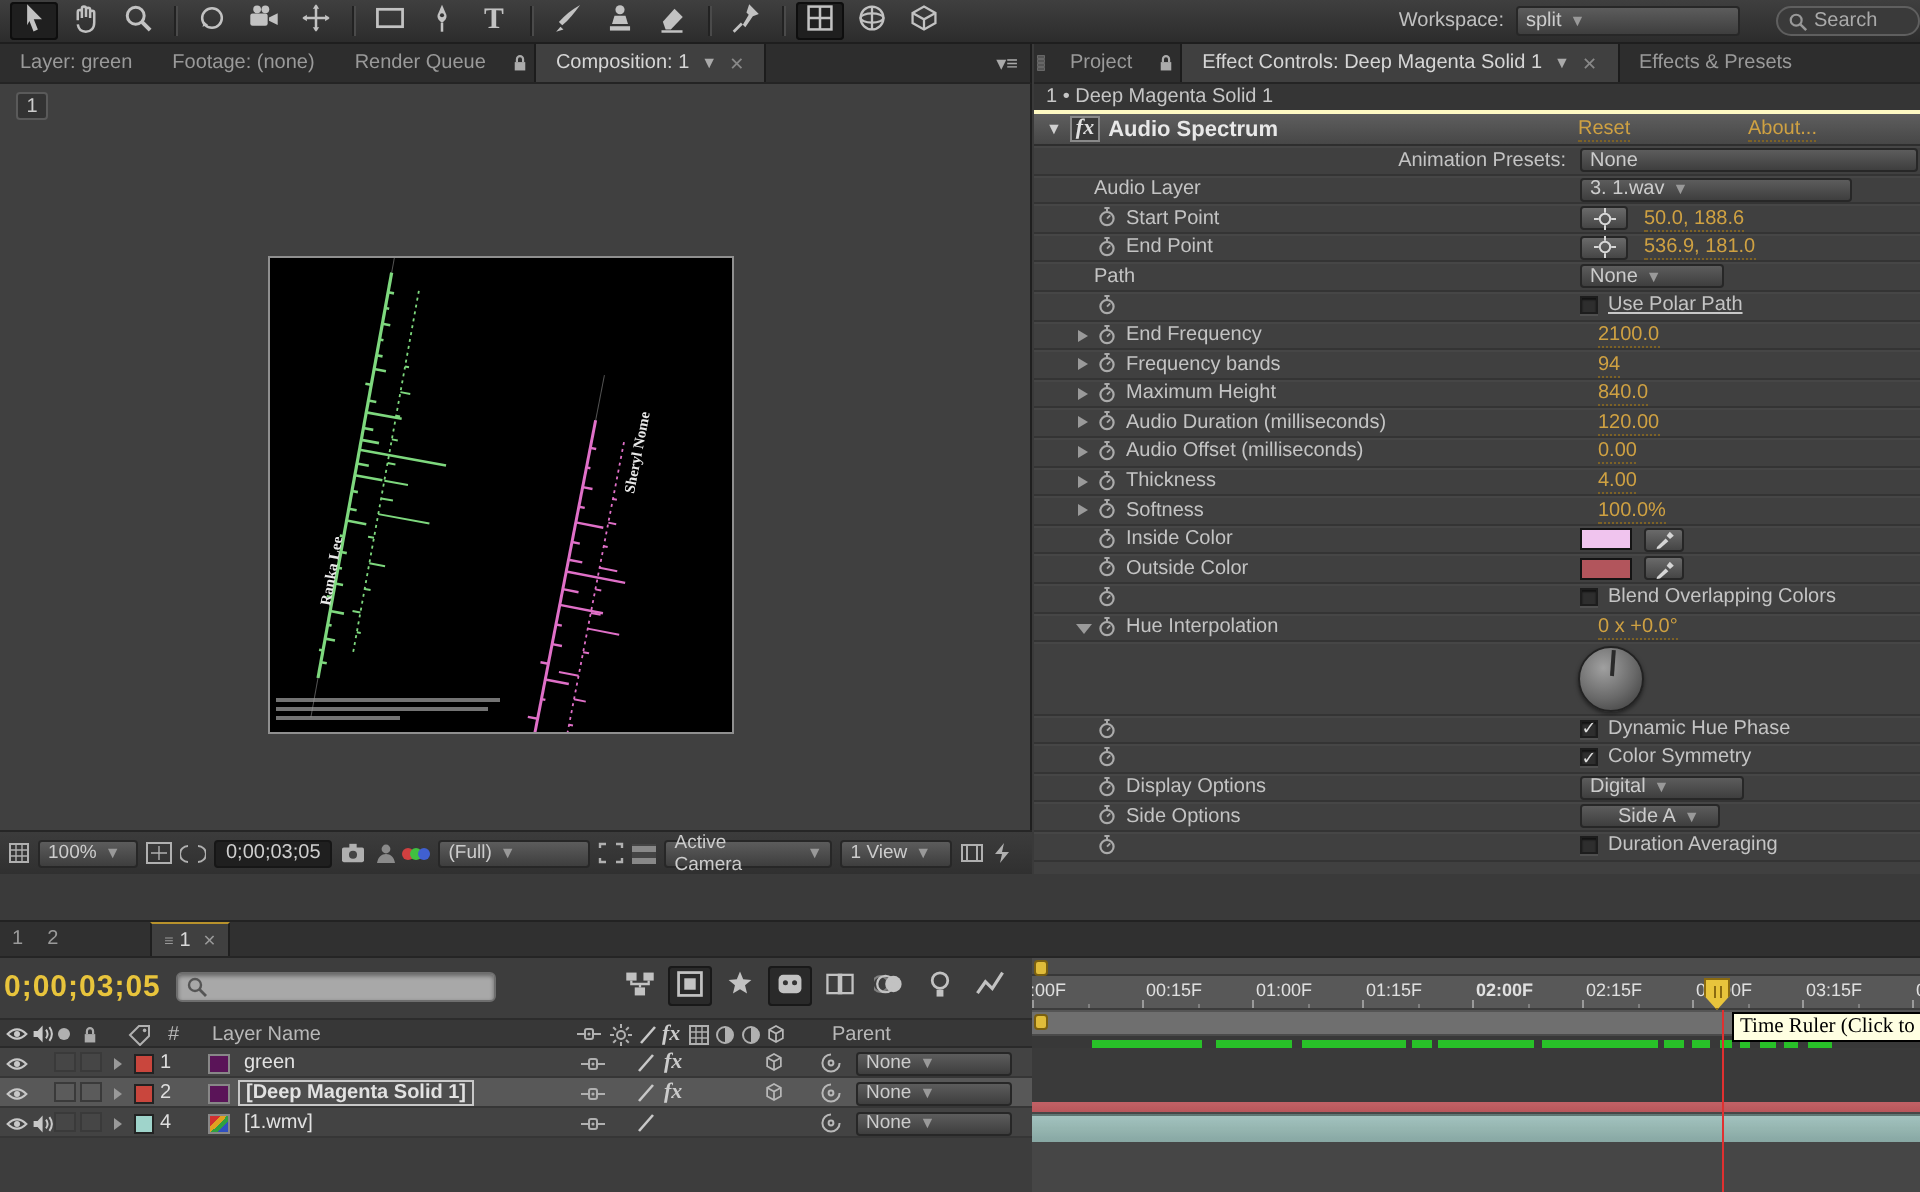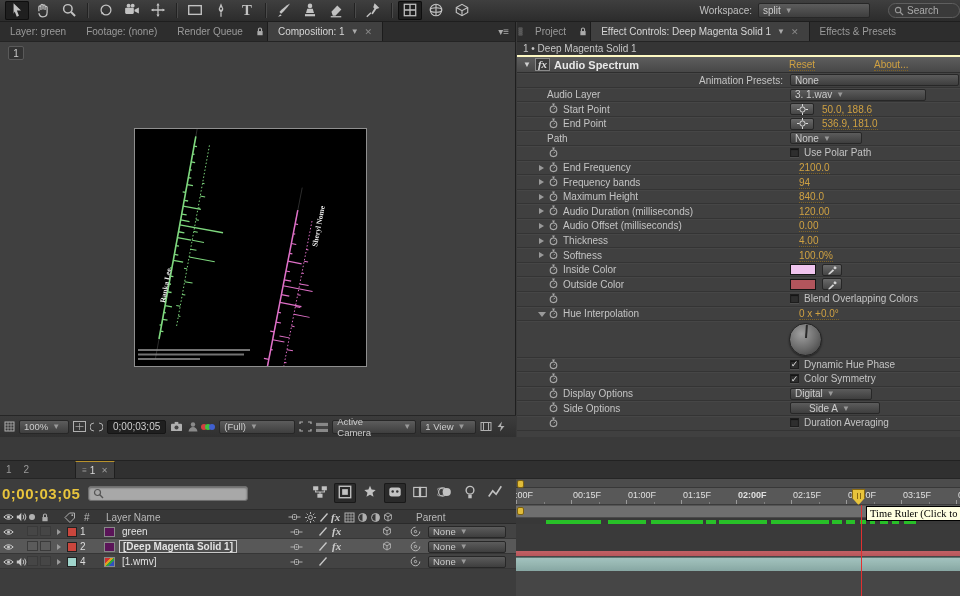--- a/index.html
+++ b/index.html
@@ -562,21 +562,21 @@
           <span class="ctrl bevel" style="width:72px;height:12px;font-size:10px;">
             <span>None</span>
             <span class="dd-arr">▼</span>
           </span>
         </div>
         <div class="erow">
           <span class="sw"><svg width="11" height="11" viewBox="0 0 11 11">
               <circle cx="5.5" cy="6.3" r="3.3" fill="none" stroke="#ababab" stroke-width="1.1"></circle>
               <path d="M4.2 1h2.6M5.5 1v1.7M5.5 6.3l1.6-1.6" stroke="#ababab" fill="none"></path>
             </svg></span>
-          <span class="ctrl" style="display:flex;align-items:center;">
+          <span class="ctrl" style="display:flex;align-items:center;text-decoration:underline;">
             <span class="chk"></span>
             <span class="chklbl">Use Polar Path</span>
           </span>
         </div>
         <div class="erow">
           <span class="arr"></span>
           <span class="sw"><svg width="11" height="11" viewBox="0 0 11 11">
               <circle cx="5.5" cy="6.3" r="3.3" fill="none" stroke="#ababab" stroke-width="1.1"></circle>
               <path d="M4.2 1h2.6M5.5 1v1.7M5.5 6.3l1.6-1.6" stroke="#ababab" fill="none"></path>
             </svg></span>
@@ -723,21 +723,21 @@
             <span>Digital</span>
             <span class="dd-arr">▼</span>
           </span>
         </div>
         <div class="erow">
           <span class="sw"><svg width="11" height="11" viewBox="0 0 11 11">
               <circle cx="5.5" cy="6.3" r="3.3" fill="none" stroke="#ababab" stroke-width="1.1"></circle>
               <path d="M4.2 1h2.6M5.5 1v1.7M5.5 6.3l1.6-1.6" stroke="#ababab" fill="none"></path>
             </svg></span>
           <span class="lbl" style="left:46px;">Side Options</span>
-          <span class="ctrl bevel" style="width:90px;height:12px;font-size:10px;padding-left:18px;">
+          <span class="ctrl bevel" style="width:70px;height:12px;font-size:10px;padding-left:18px;">
             <span>Side A</span>
             <span class="dd-arr">▼</span>
           </span>
         </div>
         <div class="erow">
           <span class="sw"><svg width="11" height="11" viewBox="0 0 11 11">
               <circle cx="5.5" cy="6.3" r="3.3" fill="none" stroke="#ababab" stroke-width="1.1"></circle>
               <path d="M4.2 1h2.6M5.5 1v1.7M5.5 6.3l1.6-1.6" stroke="#ababab" fill="none"></path>
             </svg></span>
           <span class="ctrl" style="display:flex;align-items:center;">

